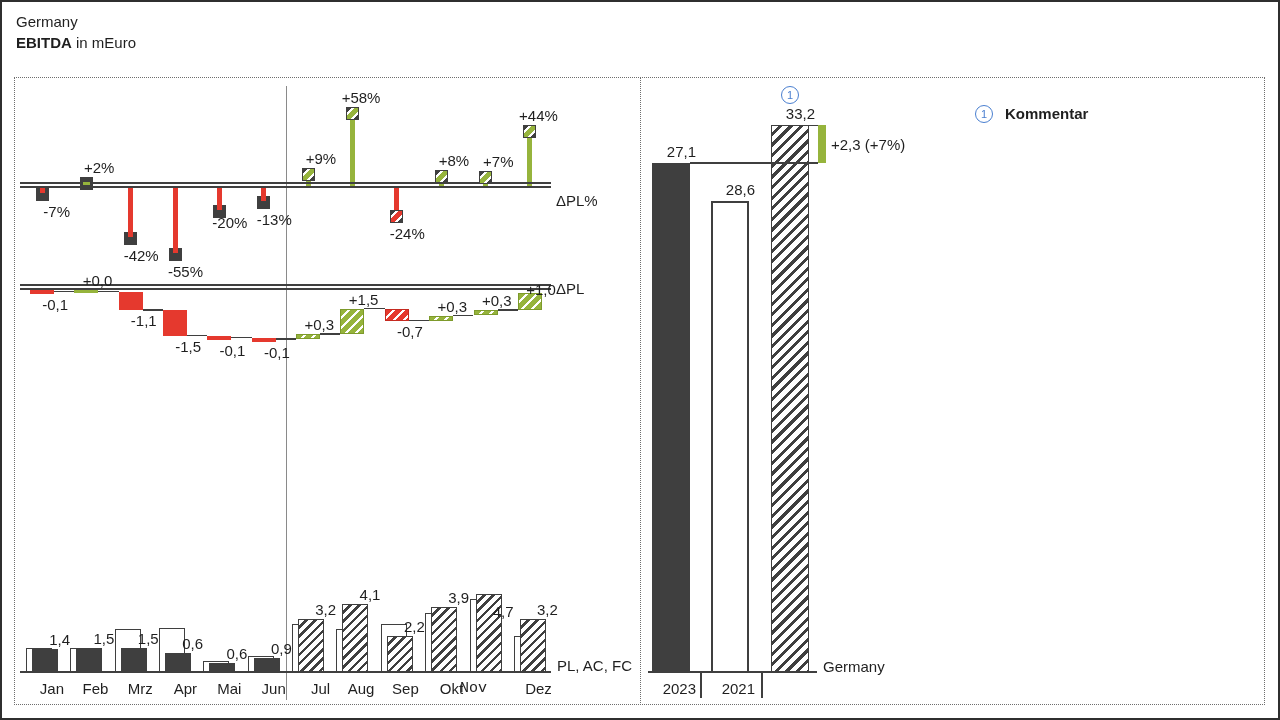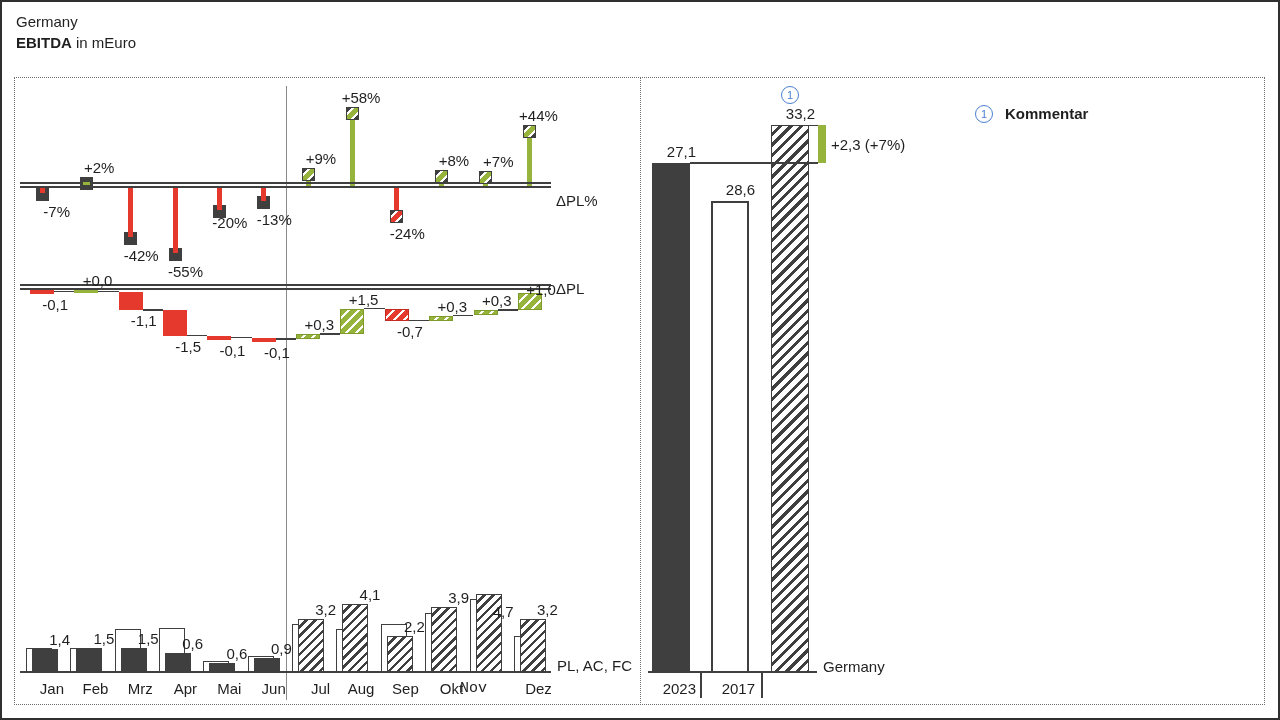--- a/index.html
+++ b/index.html
@@ -220,17 +220,17 @@
       <div class="lbl ctr" style="left: 503.85px; top: 282px; width: 52px;">+1,0</div>
       <div class="conn" style="left: 497.5px; top: 309.4px; width: 20.35px; height: 1.5px;"></div>
       <div class="pin pin-pos" style="left: 527.35px; top: 131px; width: 5px; height: 55px;"></div>
       <div class="mark mark-fc-pos" style="left: 523.35px; top: 124.5px; width: 13px; height: 13px;"></div>
       <div class="lbl ctr" style="left: 501.85px; top: 107.5px; width: 56px;">+44%</div>
       <div class="ybar-ac" style="left: 652px; top: 163.15px; width: 38px; height: 509.85px;"></div>
       <div class="lbl ctr" style="left: 646px; top: 144.15px; width: 50px;">27,1</div>
       <div class="lbl ctr" style="left: 646px; top: 681px; width: 50px;">2023</div>
       <div class="ybar-pl" style="left: 711px; top: 201.1px; width: 38px; height: 471.9px;"></div>
       <div class="lbl ctr" style="left: 705px; top: 182.1px; width: 50px;">28,6</div>
-      <div class="lbl ctr" style="left: 705px; top: 681px; width: 50px;">2017</div>
+      <div class="lbl ctr" style="left: 705px; top: 681px; width: 50px;">2021</div>
       <div class="ybar-fc" style="left: 771px; top: 125.2px; width: 38px; height: 547.8px;"></div>
       <div class="lbl ctr" style="left: 765px; top: 106.2px; width: 50px;">33,2</div>
     </div>
 </div>
 
 </body></html>

